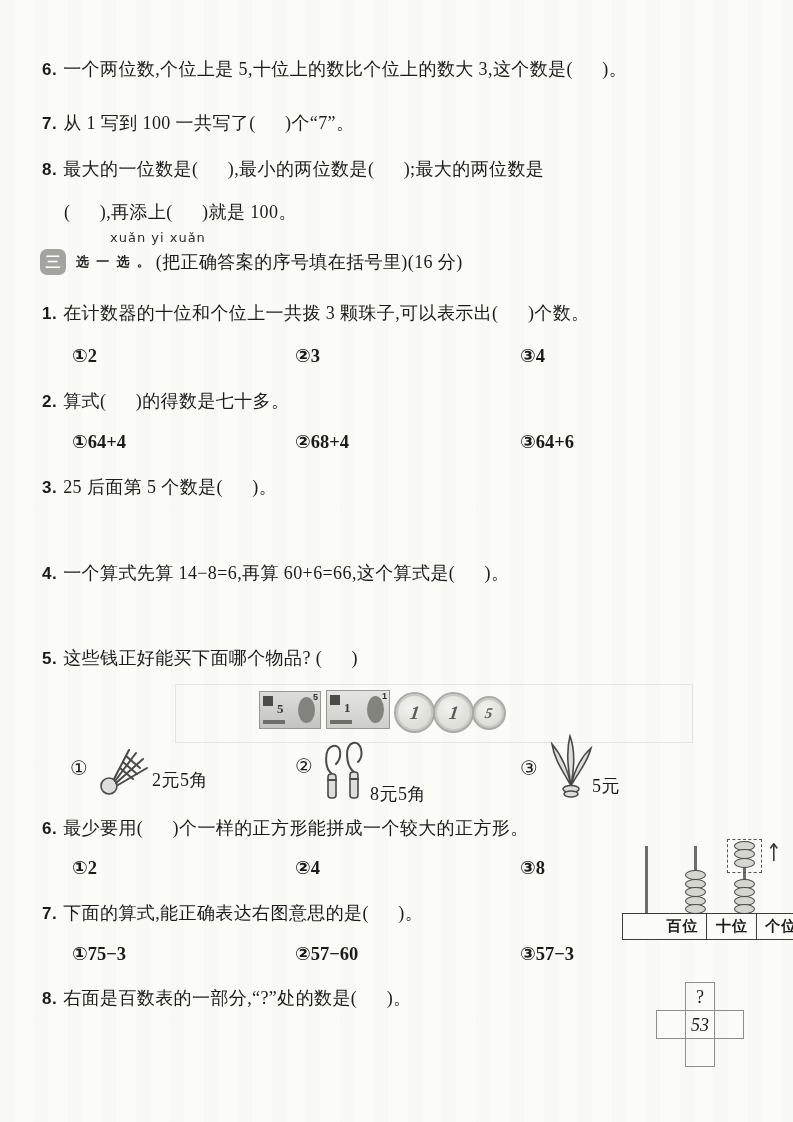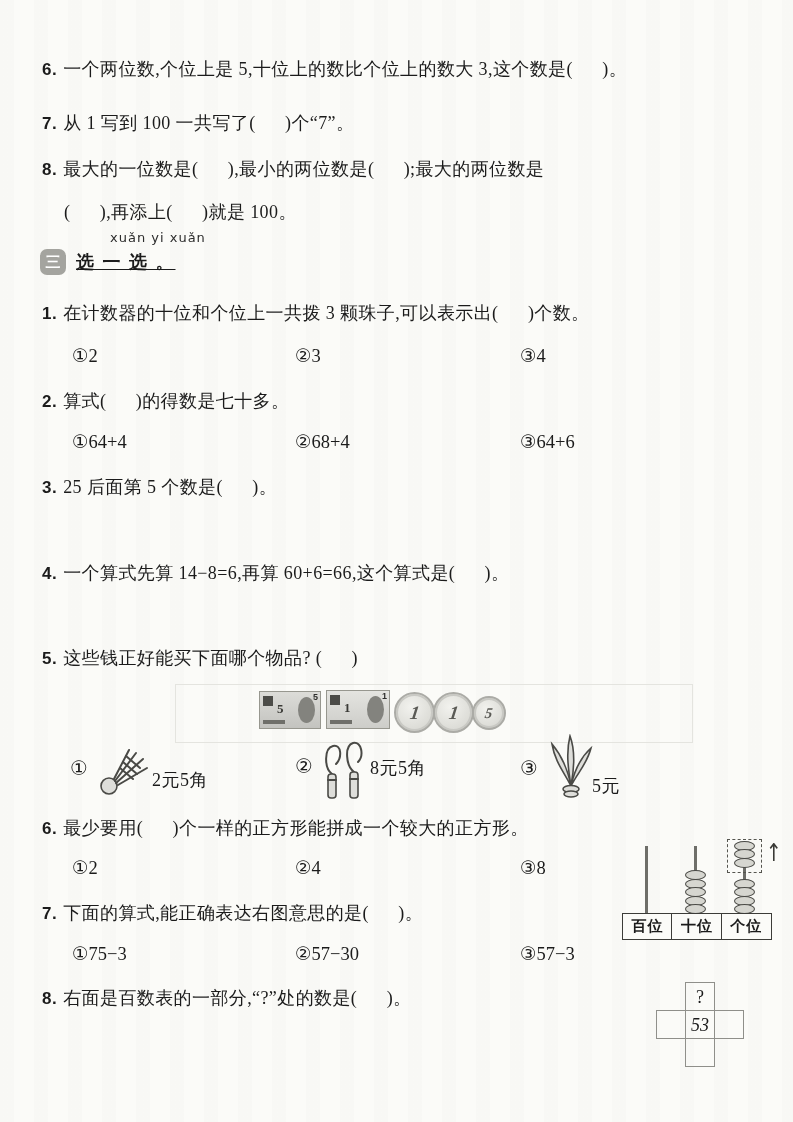--- a/index.html
+++ b/index.html
@@ -11,31 +11,31 @@
     background:#fbfbf8;
     background-image:repeating-linear-gradient(90deg, rgba(0,0,0,0.012) 0 14px, rgba(0,0,0,0) 14px 34px);
     overflow:hidden;
     font-family:"Liberation Serif", serif;
     color:#1b1b1b;
   }
   .line{position:absolute;left:42px;white-space:pre;display:flex;align-items:baseline;}
   .qnum{font-family:"Liberation Sans", sans-serif;font-weight:700;font-size:17px;margin-right:6px;letter-spacing:0.5px;}
   .stem{font-size:18px;letter-spacing:0.4px;white-space:pre;}
   .indent{left:64px;}
-  .opt-row{position:absolute;left:0;width:730px;height:28px;}
+  .opt-row{position:absolute;left:0;width:730px;height:28px;font-weight:bold;}
   .opt{position:absolute;font-size:18.5px;white-space:pre;font-family:"Liberation Serif","DejaVu Sans",serif;}
   .o1{left:72px;} .o2{left:295px;} .o3{left:520px;}
 
   
   .pinyin{position:absolute;left:82px;top:230px;font-family:"DejaVu Sans",sans-serif;font-size:13px;color:#2c2c2c;letter-spacing:1px;margin-left:28px;}
   .sec-header{position:absolute;left:40px;top:249px;display:flex;align-items:center;white-space:pre;}
   .badge{display:inline-block;width:26px;height:26px;border-radius:7px;background:#a4a49f;color:#ffffff;
          font-size:15px;font-weight:700;text-align:center;line-height:26px;margin-right:10px;
          font-family:"Liberation Serif",serif;}
-  .sec-title{font-size:18px;font-weight:700;letter-spacing:2px;text-decoration:underline;}
+  .sec-title{font-size:13px;font-weight:700;letter-spacing:2px;}
   .sec-note{font-size:18px;margin-left:4px;letter-spacing:0.4px;}
 
   
   .money-box{position:absolute;left:175px;top:684px;width:516px;height:57px;border:1px solid #e4e4df;}
   .bank-note{position:absolute;border:1px solid #97978f;background:linear-gradient(180deg,#dcdcd8,#c3c3bf);}
   .note-5{left:83px;top:6px;width:60px;height:36px;}
   .note-1{left:150px;top:5px;width:62px;height:37px;background:linear-gradient(180deg,#e4e4e0,#cdcdc9);}
   .portrait{position:absolute;right:5px;top:5px;bottom:5px;width:17px;background:#83837e;border-radius:50%;}
   .corner-num{position:absolute;right:2px;top:0px;font-size:9px;font-weight:700;color:#2e2e2c;font-family:"Liberation Sans",sans-serif;}
   .note-mark{position:absolute;left:3px;top:4px;width:10px;height:10px;background:#4c4c48;}
@@ -62,21 +62,21 @@
   .bead-stack{position:absolute;display:flex;flex-direction:column;justify-content:flex-end;align-items:center;width:25px;}
   .stack-tens{left:61px;top:24px;height:47px;}
   .stack-ones{left:110px;top:34px;height:37px;}
   .bead{display:block;width:21px;height:10px;background:#d6d6d0;border:1.3px solid #4a4a46;border-radius:50%;margin-top:-1.5px;box-sizing:border-box;}
   .removed-box{position:absolute;left:105px;top:-4px;width:35px;height:34px;border:1.5px dashed #55554f;
                display:flex;flex-direction:column;align-items:center;justify-content:flex-start;padding-top:2px;box-sizing:border-box;}
   .up-arrow{position:absolute;left:144px;top:-2px;font-size:19px;color:#3a3a36;transform:scaleY(1.3);font-family:"DejaVu Sans",sans-serif;}
   .abacus-base{position:absolute;left:0;top:70px;display:flex;}
   .base-cell{width:49px;height:25px;border:1.6px solid #3c3c38;margin-left:-1.6px;background:#fbfbf8;
              font-size:15px;font-weight:600;text-align:center;line-height:25px;letter-spacing:1px;}
-  .base-cell:first-child{margin-left:0;}
+  .base-cell:first-child{margin-left:0;padding-left:35px;}
 
   
   .cross{position:absolute;left:655px;top:982px;width:92px;height:90px;}
   .cell{position:absolute;width:30px;height:29px;border:1.1px solid #8f8f8a;background:transparent;
         font-size:18px;text-align:center;line-height:29px;box-sizing:border-box;}
   .cell-top{left:30px;top:0;}
   .cell-left{left:1px;top:28px;}
   .cell-center{left:30px;top:28px;font-style:italic;}
   .cell-right{left:59px;top:28px;}
   .cell-bottom{left:30px;top:56px;}
@@ -102,20 +102,21 @@
     <span class="stem">最大的一位数是(      ),最小的两位数是(      );最大的两位数是</span>
   </div>
   <div class="line indent" style="top:200px">
     <span class="stem">(      ),再添上(      )就是 100。</span>
   </div>
 
   <div class="pinyin">xuǎn yi xuǎn</div>
   <div class="sec-header">
     <span class="badge">三</span>
     <span class="sec-title">选 一 选 。</span>
+    <span class="sec-note">(把正确答案的序号填在括号里)(16 分)</span>
   </div>
 
   <div class="line" style="top:301px">
     <span class="qnum">1.</span>
     <span class="stem">在计数器的十位和个位上一共拨 3 颗珠子,可以表示出(      )个数。</span>
   </div>
   <div class="opt-row" style="top:345px">
     <span class="opt o1">①2</span>
     <span class="opt o2">②3</span>
     <span class="opt o3">③4</span>
@@ -186,21 +187,21 @@
   <span class="good-price" style="left:152px;top:768px">2元5角</span>
 
   <span class="good-label" style="left:295px;top:754px">②</span>
   <svg class="good-icon" style="left:320px;top:738px" width="48" height="64" viewBox="0 0 48 64">
     <path class="st" d="M12 36 C4 30 4 10 13 8 C22 6 22 20 16 26"></path>
     <path class="st" d="M34 34 C26 28 24 8 33 5 C42 3 44 18 38 24"></path>
     <rect class="fl" x="8" y="36" width="8" height="24" rx="3"></rect>
     <rect class="fl" x="30" y="34" width="8" height="26" rx="3"></rect>
     <path class="st" d="M8 42 L16 42 M30 41 L38 41"></path>
   </svg>
-  <span class="good-price" style="left:370px;top:756px">8元5角</span>
+  <span class="good-price" style="left:370px;top:782px">8元5角</span>
 
   <span class="good-label" style="left:520px;top:756px">③</span>
   <svg class="good-icon" style="left:546px;top:734px" width="50" height="66" viewBox="0 0 50 66">
     <path class="fl" d="M25 52 C18 38 9 28 6 10 C16 22 22 36 25 52 Z"></path>
     <path class="fl" d="M25 52 C22 34 20 18 24 2 C30 18 28 36 25 52 Z"></path>
     <path class="fl" d="M25 52 C32 38 41 30 45 14 C34 24 28 38 25 52 Z"></path>
     <ellipse class="fl" cx="25" cy="55" rx="8" ry="3.5"></ellipse>
     <ellipse class="fl" cx="25" cy="60" rx="7" ry="3"></ellipse>
   </svg>
   <span class="good-price" style="left:592px;top:774px">5元</span>
@@ -214,21 +215,21 @@
     <span class="opt o2">②4</span>
     <span class="opt o3">③8</span>
   </div>
 
   <div class="line" style="top:901px;max-width:570px">
     <span class="qnum">7.</span>
     <span class="stem">下面的算式,能正确表达右图意思的是(      )。</span>
   </div>
   <div class="opt-row" style="top:943px">
     <span class="opt o1">①75−3</span>
-    <span class="opt o2">②57−30</span>
+    <span class="opt o2">②57−60</span>
     <span class="opt o3">③57−3</span>
   </div>
 
   <div class="abacus">
     <div class="rod rod-h"></div>
     <div class="rod rod-t"></div>
     <div class="rod rod-o"></div>
     <div class="bead-stack stack-tens">
         <span class="bead"></span>
         <span class="bead"></span>

